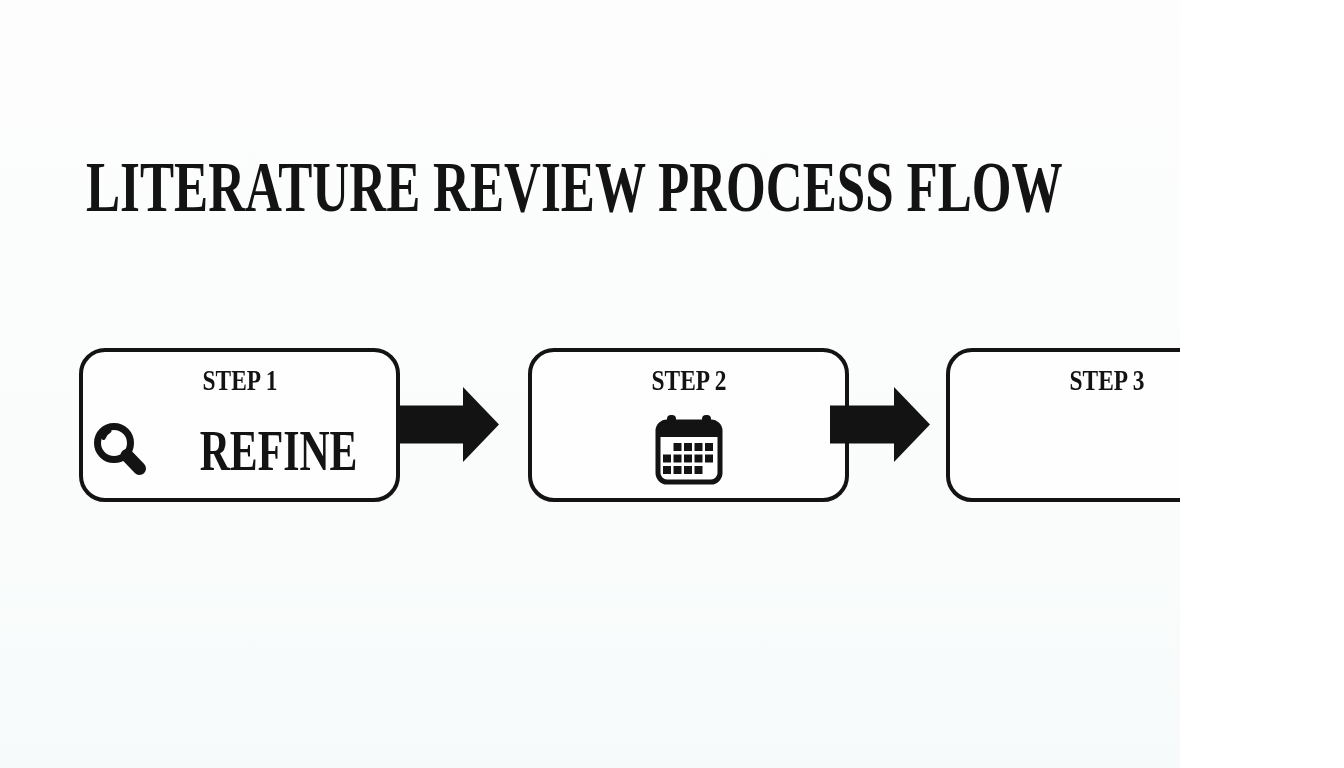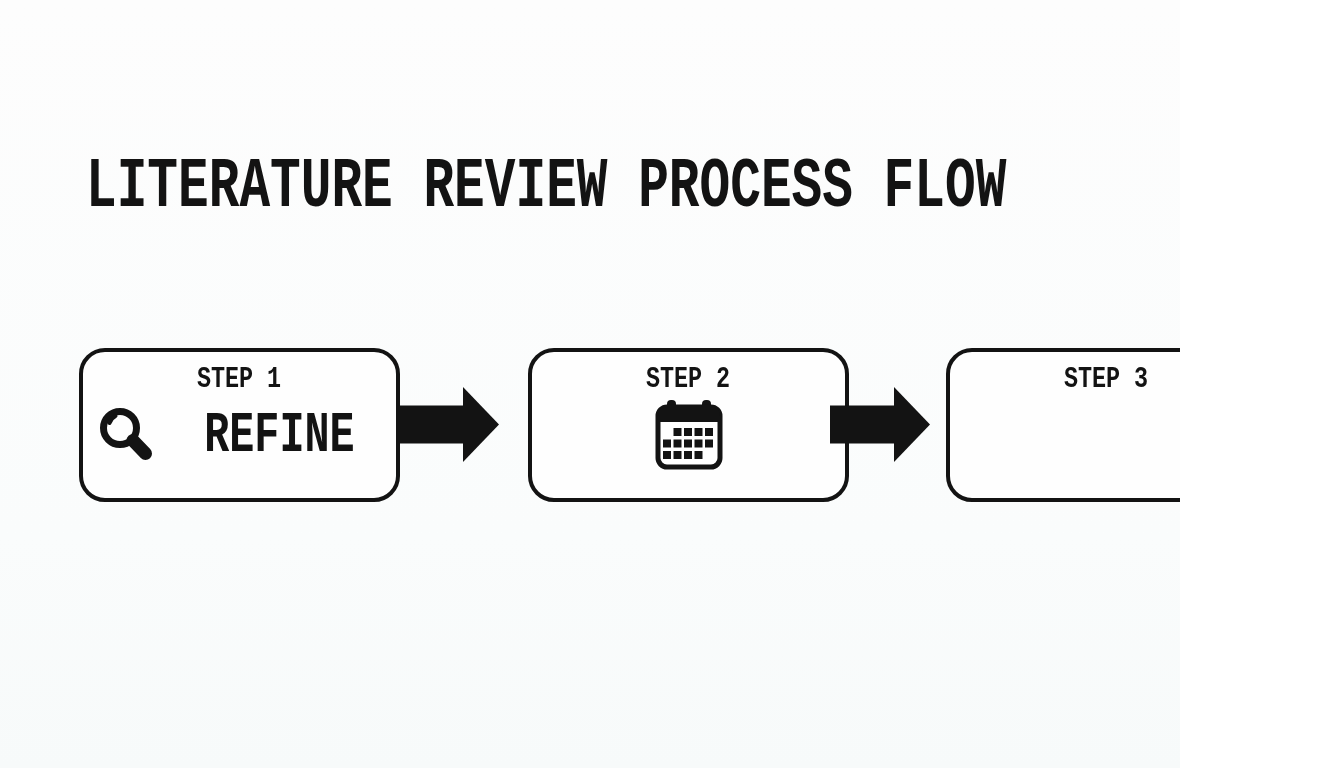--- a/index.html
+++ b/index.html
@@ -6,21 +6,21 @@
     margin: 0;
     padding: 0;
     background: #ffffff;
   }
   .canvas {
     position: relative;
     width: 1180px;
     height: 768px;
     overflow: hidden;
     background: linear-gradient(180deg, #fdfdfd 0%, #fafcfc 70%, #f7fafa 100%);
-    font-family: Liberation Mono, monospace;
+    font-family: Liberation Serif, serif;
     color: #131313;
   }
   
   .cond {
     display: inline-block;
     font-weight: bold;
     white-space: nowrap;
     transform: scaleX(0.72);
   }
   .title {
@@ -51,21 +51,21 @@
   .step-box.pos-2 { left: 528px; }
   .step-box.pos-3 { left: 946px; text-align: center; }
 
   .step-label {
     font-size: 30px;
     line-height: 1.1;
   }
   .step-label .cond { transform-origin: center; transform: scaleX(0.78); }
 
   .step-main {
-    margin-top: 3px;
+    margin-top: 18px;
     display: flex;
     align-items: center;
     gap: 17px;
     height: 74px;
   }
   .step-name {
     font-size: 58px;
     line-height: 1.0;
   }
   .step-name .cond { transform-origin: center; transform: scaleX(0.72); }

